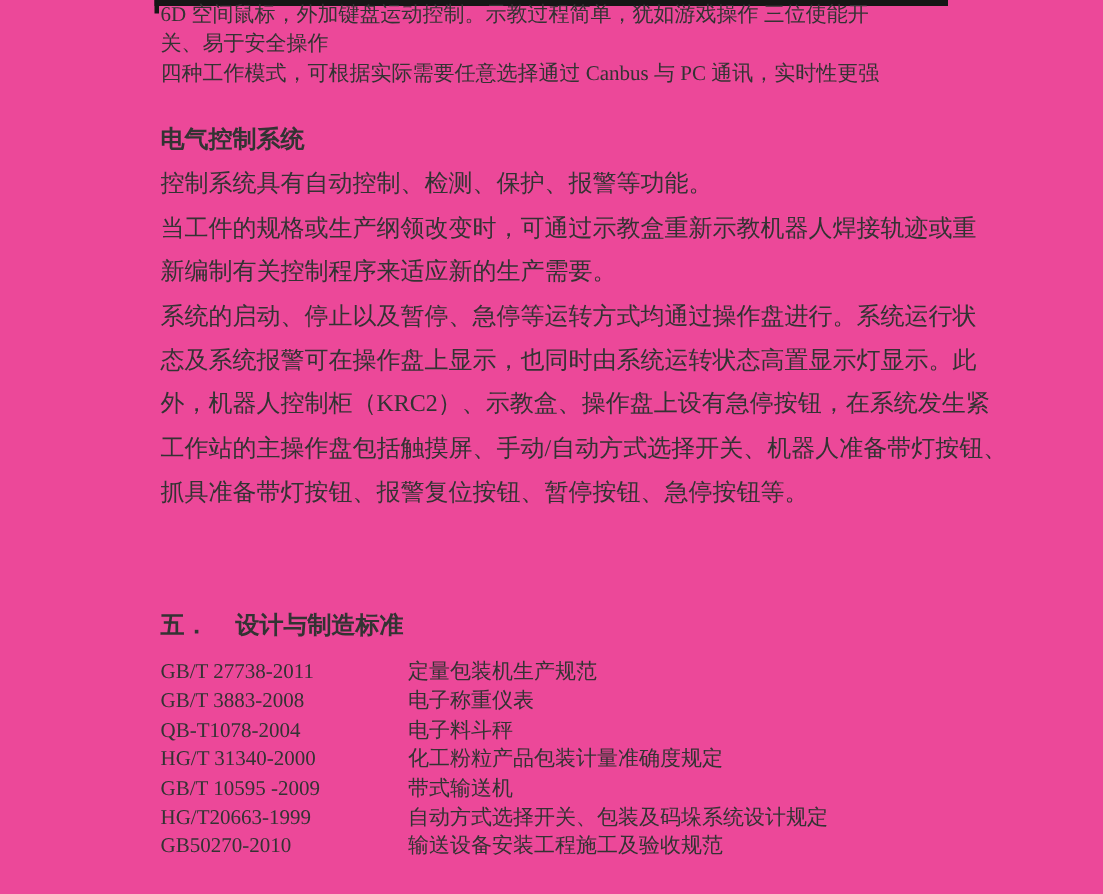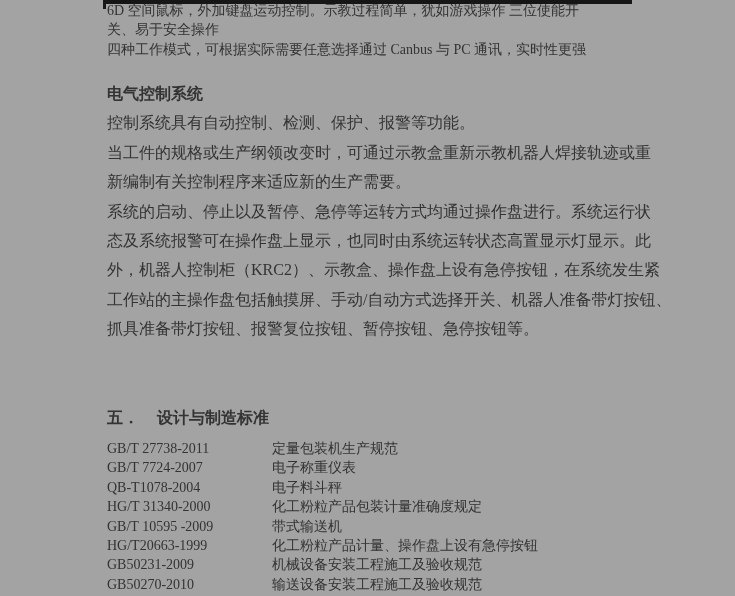--- a/index.html
+++ b/index.html
@@ -4,21 +4,21 @@
 <style>
   * { margin: 0; padding: 0; box-sizing: border-box; }
   html, body { background: #ffffff; }
   body {
     width: 735px; height: 596px;
     font-family: "Liberation Serif", "DejaVu Serif", serif;
   }
   .page {
     position: relative;
     width: 735px; height: 596px;
-    background: #a3a3a3;
+    background: #ec4899;
     color: #333333;
     overflow: hidden;
   }
   
   .top-rule {
     position: absolute;
     left: 103px; top: 0;
     width: 529px; height: 4px;
     background: #161616;
   }
@@ -115,48 +115,44 @@
   </div>
 
   <div class="standards-list">
 
       <div class="standard-row">
         <span class="standard-code">GB/T 27738-2011</span>
         <span class="standard-name">定量包装机生产规范</span>
       </div>
 
       <div class="standard-row">
-        <span class="standard-code">GB/T 7724-2007</span>
+        <span class="standard-code">GB/T 3883-2008</span>
         <span class="standard-name">电子称重仪表</span>
       </div>
 
       <div class="standard-row">
         <span class="standard-code">QB-T1078-2004</span>
         <span class="standard-name">电子料斗秤</span>
       </div>
 
       <div class="standard-row">
         <span class="standard-code">HG/T 31340-2000</span>
         <span class="standard-name">化工粉粒产品包装计量准确度规定</span>
       </div>
 
       <div class="standard-row">
         <span class="standard-code">GB/T 10595 -2009</span>
         <span class="standard-name">带式输送机</span>
       </div>
 
       <div class="standard-row">
         <span class="standard-code">HG/T20663-1999</span>
-        <span class="standard-name">化工粉粒产品计量、操作盘上设有急停按钮</span>
+        <span class="standard-name">自动方式选择开关、包装及码垛系统设计规定</span>
       </div>
 
-      <div class="standard-row">
-        <span class="standard-code">GB50231-2009</span>
-        <span class="standard-name">机械设备安装工程施工及验收规范</span>
-      </div>
 
       <div class="standard-row">
         <span class="standard-code">GB50270-2010</span>
         <span class="standard-name">输送设备安装工程施工及验收规范</span>
       </div>
     </div>
 
 </div>
 
 </body></html>

